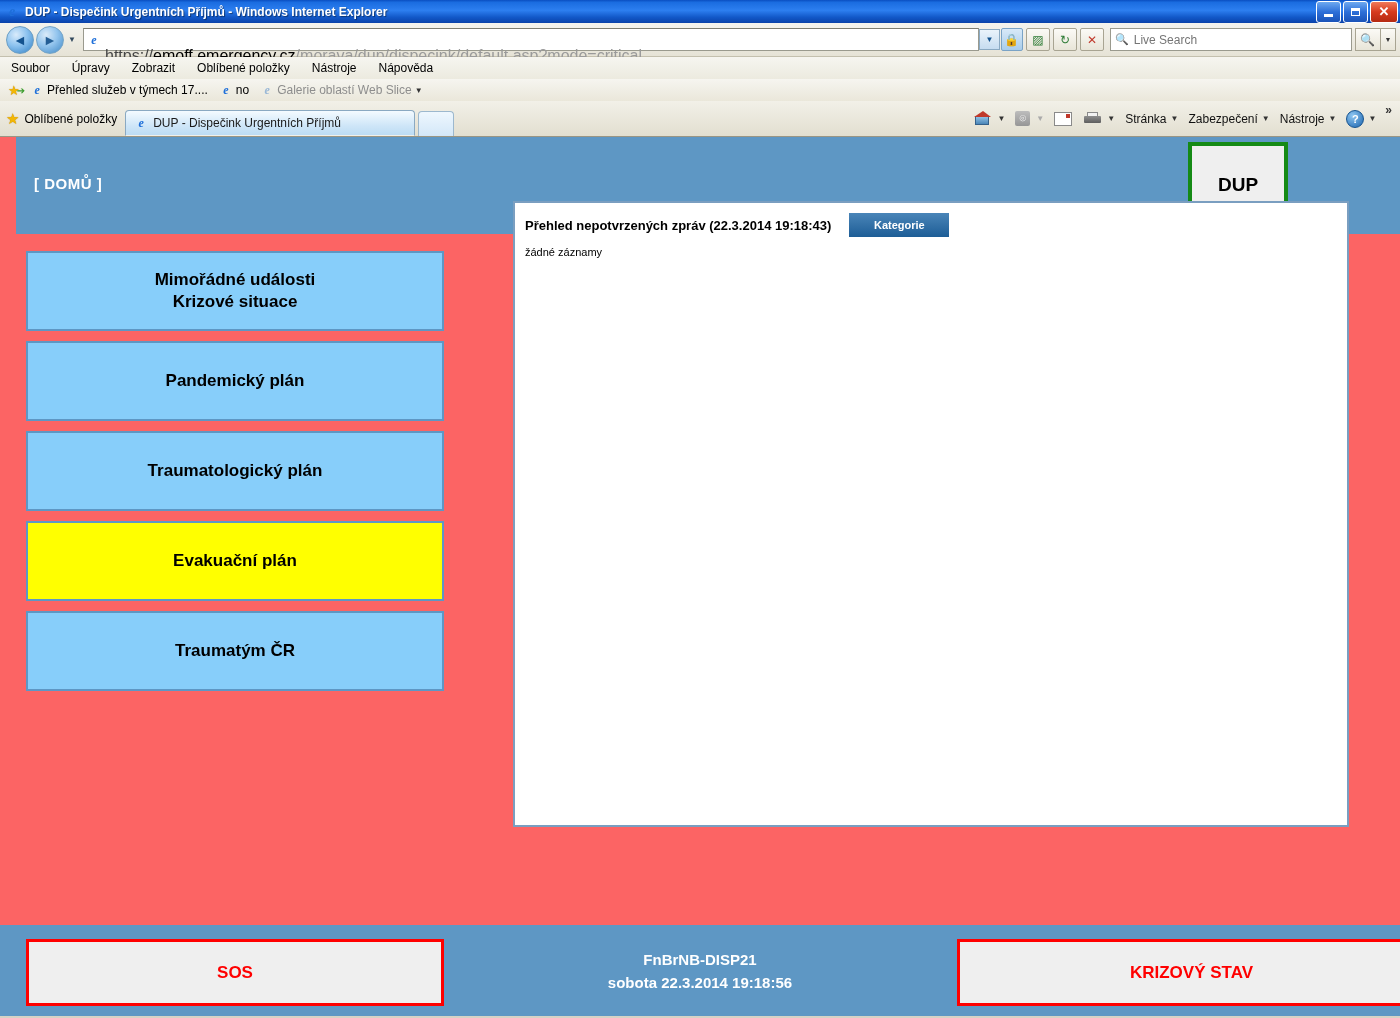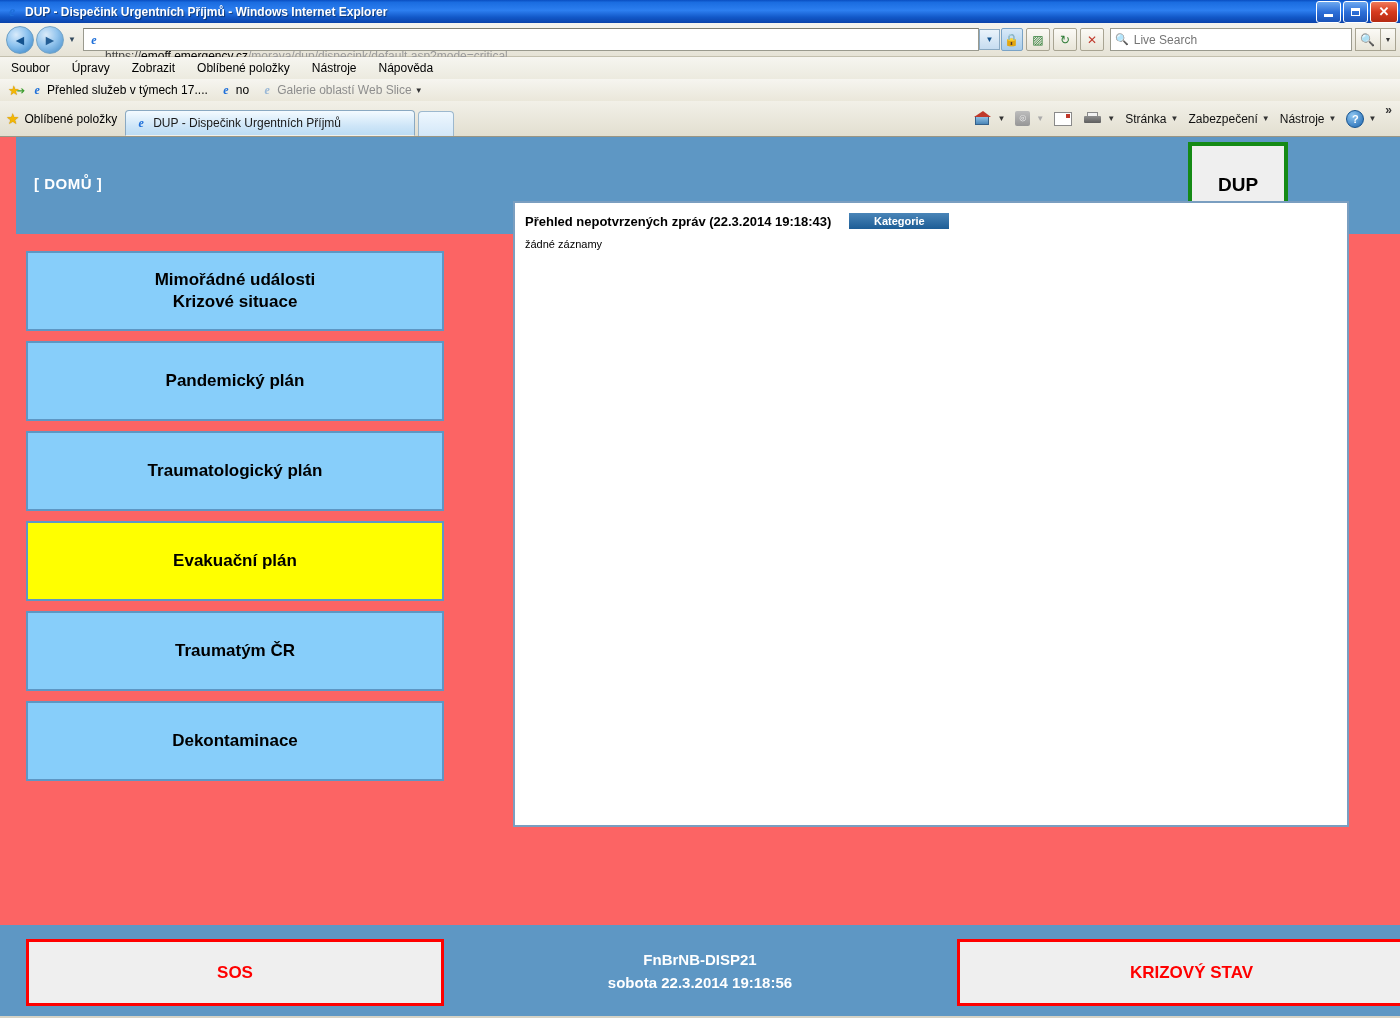--- a/index.html
+++ b/index.html
@@ -63,21 +63,21 @@
   .navdrop{
     width:14px;height:20px;display:flex;align-items:center;justify-content:center;
     color:#33495e;font-size:8px;margin-left:1px;
   }
   .urlbox{
     flex:1 1 auto;height:21px;margin:0 0 0 4px;background:#fff;
     border:1px solid #9a9a8e;border-top-color:#7d7d72;
     display:flex;align-items:center;position:relative;
   }
   .urlbox .favicon{margin:0 4px 0 3px;}
-  .urltext{font-size:12px;color:#000;white-space:nowrap;overflow:hidden;margin-top:32px;}
+  .urltext{font-size:16px;color:#000;white-space:nowrap;overflow:hidden;margin-top:32px;}
   .urltext .dim{color:#9a9a9a;}
   .urltext .scheme{color:#444;}
   .urlarrow{
     width:19px;height:19px;margin-right:1px;flex:0 0 auto;
     background:linear-gradient(to bottom,#eaf3fb,#c6dcf0);
     border:1px solid #8aa9c2;display:flex;align-items:center;justify-content:center;
     font-size:8px;color:#14538f;
   }
   .iconbtn{
     width:22px;height:21px;margin-left:3px;flex:0 0 auto;
@@ -244,21 +244,21 @@
 
   .panel{
     position:absolute;left:513px;top:-33px;width:836px;height:626px;
     background:#ffffff;border:2px solid #7a9ec0;box-sizing:border-box;
   }
   .panel-head{
     display:flex;align-items:center;padding:10px 0 0 10px;
   }
   .panel-title{font-size:13px;font-weight:bold;color:#000;white-space:nowrap;}
   .kategorie-btn{
-    margin-left:18px;width:100px;height:16px;
+    margin-left:18px;width:100px;height:24px;
     background:linear-gradient(to bottom,#4a85b8,#1d5d96);
     color:#ffffff;font-size:11px;font-weight:bold;
     display:flex;align-items:center;justify-content:center;
   }
   .panel-empty{font-size:11px;color:#000;padding:9px 0 0 10px;}
 
   
   .footer{
     position:absolute;left:0;top:788px;width:1400px;height:93px;background:#5E97C4;
   }
@@ -451,23 +451,20 @@
         </div>
         <div class="navbtn-big">
           <span>Traumatologický plán</span>
         </div>
         <div class="navbtn-big active">
           <span>Evakuační plán</span>
         </div>
         <div class="navbtn-big">
           <span>Traumatým ČR</span>
         </div>
-        <div class="navbtn-big">
-          <span>Dekontaminace</span>
-        </div>
       </div>
 
       <div class="panel">
         <div class="panel-head">
           <div class="panel-title">Přehled nepotvrzených zpráv (22.3.2014 19:18:43)</div>
           <div class="kategorie-btn">Kategorie</div>
         </div>
         <div class="panel-empty">žádné záznamy</div>
       </div>
 

